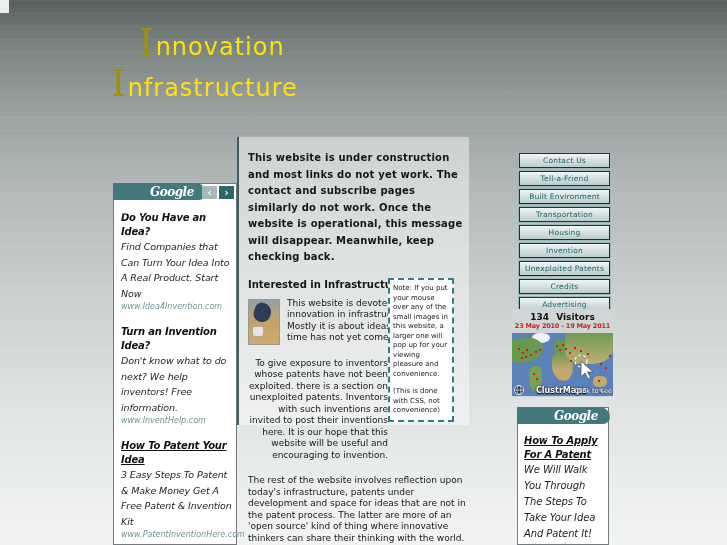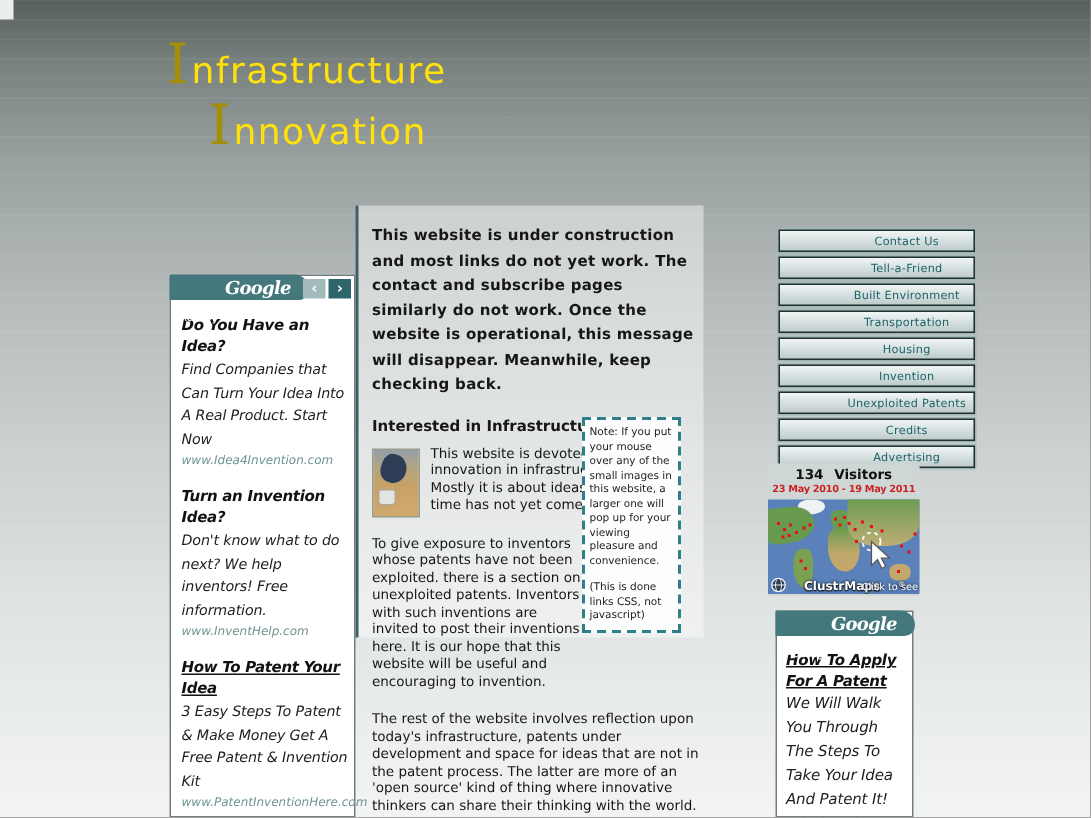--- a/index.html
+++ b/index.html
@@ -26,21 +26,21 @@
   .sub-head{font-weight:bold;font-size:10px;margin:13px 0 8px 0;}
   .intro-wrap{width:182px;min-height:52px;}
   .thumb{float:left;width:30px;height:44px;margin:1px 7px 1px 0;border:1px solid #9a9a8a;
     background:linear-gradient(180deg,#93a0ac 0%,#b3a57f 28%,#c7a166 55%,#cfa96e 100%);position:relative;}
   .thumb::before{content:"";position:absolute;left:5px;top:3px;width:17px;height:19px;background:#2e3d56;
     border-radius:45% 60% 55% 50%;transform:rotate(18deg);}
   .thumb::after{content:"";position:absolute;left:3px;bottom:7px;width:10px;height:9px;background:#e4e4e0;
     border-radius:2px 2px 3px 3px;border:1px solid #b0a890;}
   .para{font-size:9px;line-height:11.5px;margin:0 0 10px 0;}
   .intro-text{font-size:9px;line-height:11.5px;}
-  .p-exposure{width:140px;}
+  .p-exposure{width:140px;text-align:right;}
   .p-wide{width:220px;}
   .note-box{position:absolute;left:149px;top:141px;width:56px;border:2px dashed #2e8088;background:#fdfdfd;
     padding:4px 3px;font-size:7px;line-height:9.5px;color:#222;}
   .note-box .gap{height:8px;}
 
   
   .ad-unit{position:absolute;background:#fff;border:1px solid #717b7b;box-sizing:border-box;z-index:2;}
   .ad-tab{position:absolute;left:-1px;top:-1px;height:17px;background:#44787c;color:#fff;
     border-radius:2px 14px 10px 0;display:flex;align-items:center;padding:0 12px 0 6px;white-space:nowrap;}
   .ad-tab .pre{font-size:8px;margin-right:4px;margin-top:39px;}
@@ -61,21 +61,21 @@
   #right-ad .ad-list{padding:26px 3px 0 6px;}
   #right-ad .ad .t{font-size:10px;}
   #right-ad .ad .b{font-size:10px;line-height:16px;}
 
   
   .nav-col{position:absolute;left:519px;top:153px;width:90px;z-index:2;}
   .navbtn{width:89px;height:13px;margin-bottom:3px;border:1px solid #20302f;
     background:linear-gradient(180deg,#f1f5f5 0%,#d9e2e2 45%,#bfcccc 100%);
     box-shadow:0 0 0 1px #9fb7b8;cursor:pointer;
     display:flex;align-items:center;justify-content:center;
-    font-size:7.5px;color:#1e6468;letter-spacing:.2px;padding-left:40px;}
+    font-size:7.5px;color:#1e6468;letter-spacing:.2px;}
 
   
   .visitors{position:absolute;left:512px;top:309px;width:101px;height:88px;background:#cfd6d6;
     box-sizing:border-box;padding-top:3px;z-index:2;cursor:pointer;}
   .v-count{font-size:9px;font-weight:bold;color:#111;text-align:center;word-spacing:4px;line-height:10px;}
   .v-date{font-size:6.5px;font-weight:bold;color:#cc2222;text-align:center;line-height:9px;letter-spacing:-.2px;}
   .v-map{position:relative;width:101px;height:63px;margin-top:2px;background:#5a81ba;overflow:hidden;}
   .land{position:absolute;}
   .gl{left:20px;top:0;width:18px;height:10px;background:#eef2f2;border-radius:50% 50% 60% 40%;}
   .na{left:-2px;top:5px;width:33px;height:24px;background:#679a4e;border-radius:0 60% 70% 30%;transform:rotate(-6deg);}
@@ -91,22 +91,22 @@
   .v-click{position:absolute;right:1px;bottom:1px;color:#fff;font-size:6.5px;z-index:4;text-shadow:0 0 2px #000;}
   .cursor-svg{position:absolute;left:60px;top:20px;z-index:4;}
 </style>
 </head>
 <body>
 
 <div id="page">
   <div class="notch"></div>
 
   <div class="site-title">
+    <div class="line line2"><span class="cap">I</span><span>nnovation</span></div>
     <div class="line"><span class="cap">I</span><span>nfrastructure</span></div>
-    <div class="line line2"><span class="cap">I</span><span>nnovation</span></div>
   </div>
 
   <div class="ad-unit" id="left-ads">
     <div class="ad-tab">
       <span class="pre">Ads by</span>
       <span class="brand">Google</span>
     </div>
     <div class="ad-arrows">
       <span class="arrow-prev">‹</span>
       <span class="arrow-next">›</span>
@@ -139,21 +139,21 @@
       <div class="thumb"></div>
       <div class="intro-text">This website is devoted to innovation in infrastructure. Mostly it is about ideas whose time has not yet come.</div>
     </div>
     <div style="clear:both;height:8px;"></div>
     <p class="para p-exposure">To give exposure to inventors whose patents have not been exploited. there is a section on unexploited patents. Inventors with such inventions are invited to post their inventions here. It is our hope that this website will be useful and encouraging to invention.</p>
     <p class="para p-wide" style="margin-top:14px;">The rest of the website involves reflection upon today's infrastructure, patents under development and space for ideas that are not in the patent process. The latter are more of an 'open source' kind of thing where innovative thinkers can share their thinking with the world.</p>
 
     <div class="note-box">
       <div>Note: If you put your mouse over any of the small images in this website, a larger one will pop up for your viewing pleasure and convenience.</div>
       <div class="gap"></div>
-      <div>(This is done links CSS, not javascript)</div>
+      <div>(This is done with CSS, not convenience)</div>
     </div>
   </div>
 
   <div class="nav-col">
     <div class="navbtn">Contact Us</div>
     <div class="navbtn">Tell-a-Friend</div>
     <div class="navbtn">Built Environment</div>
     <div class="navbtn">Transportation</div>
     <div class="navbtn">Housing</div>
     <div class="navbtn">Invention</div>

